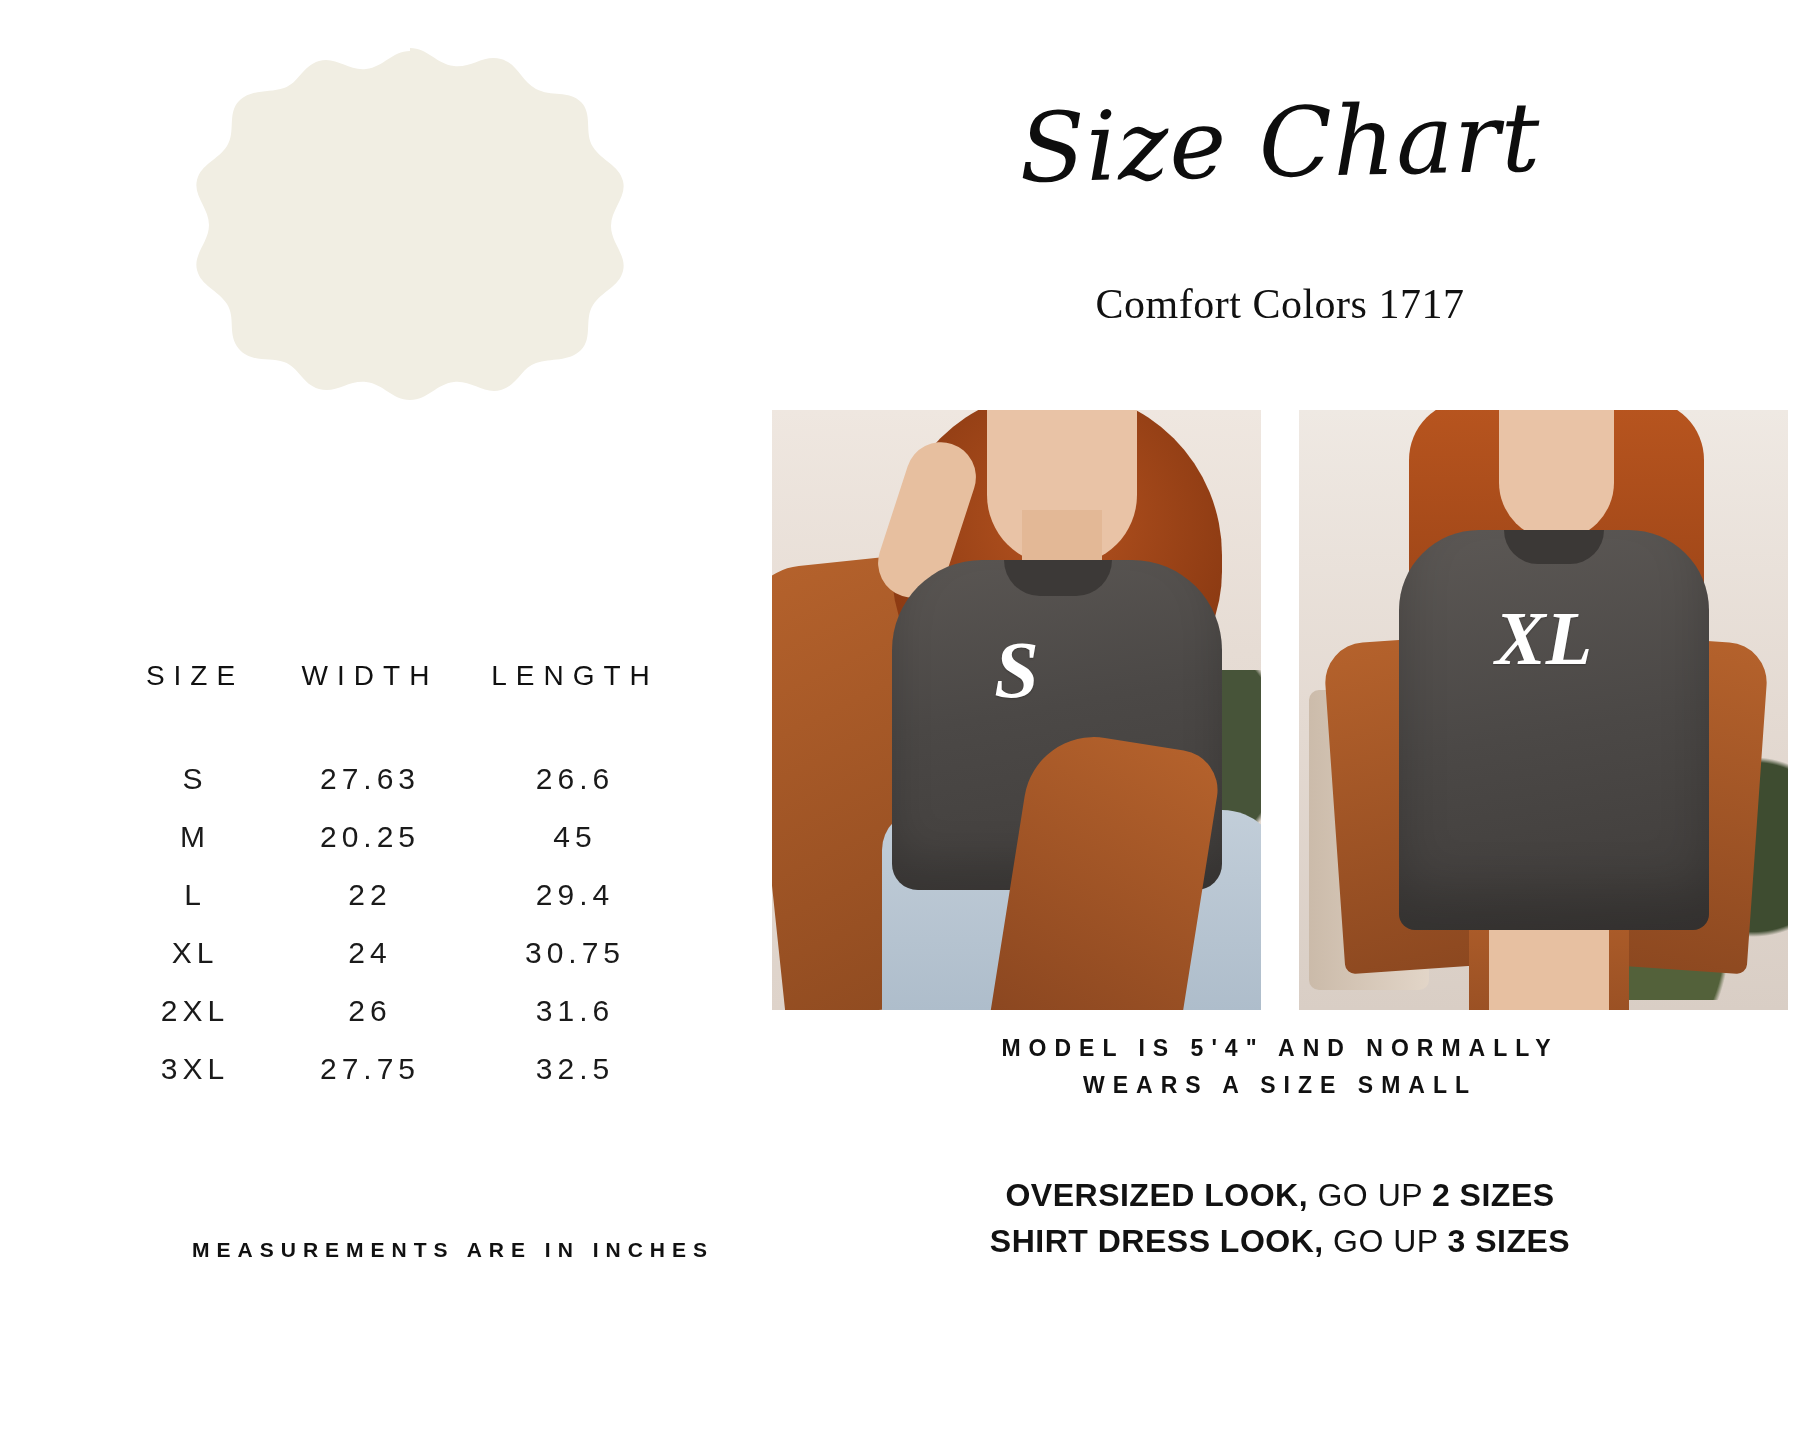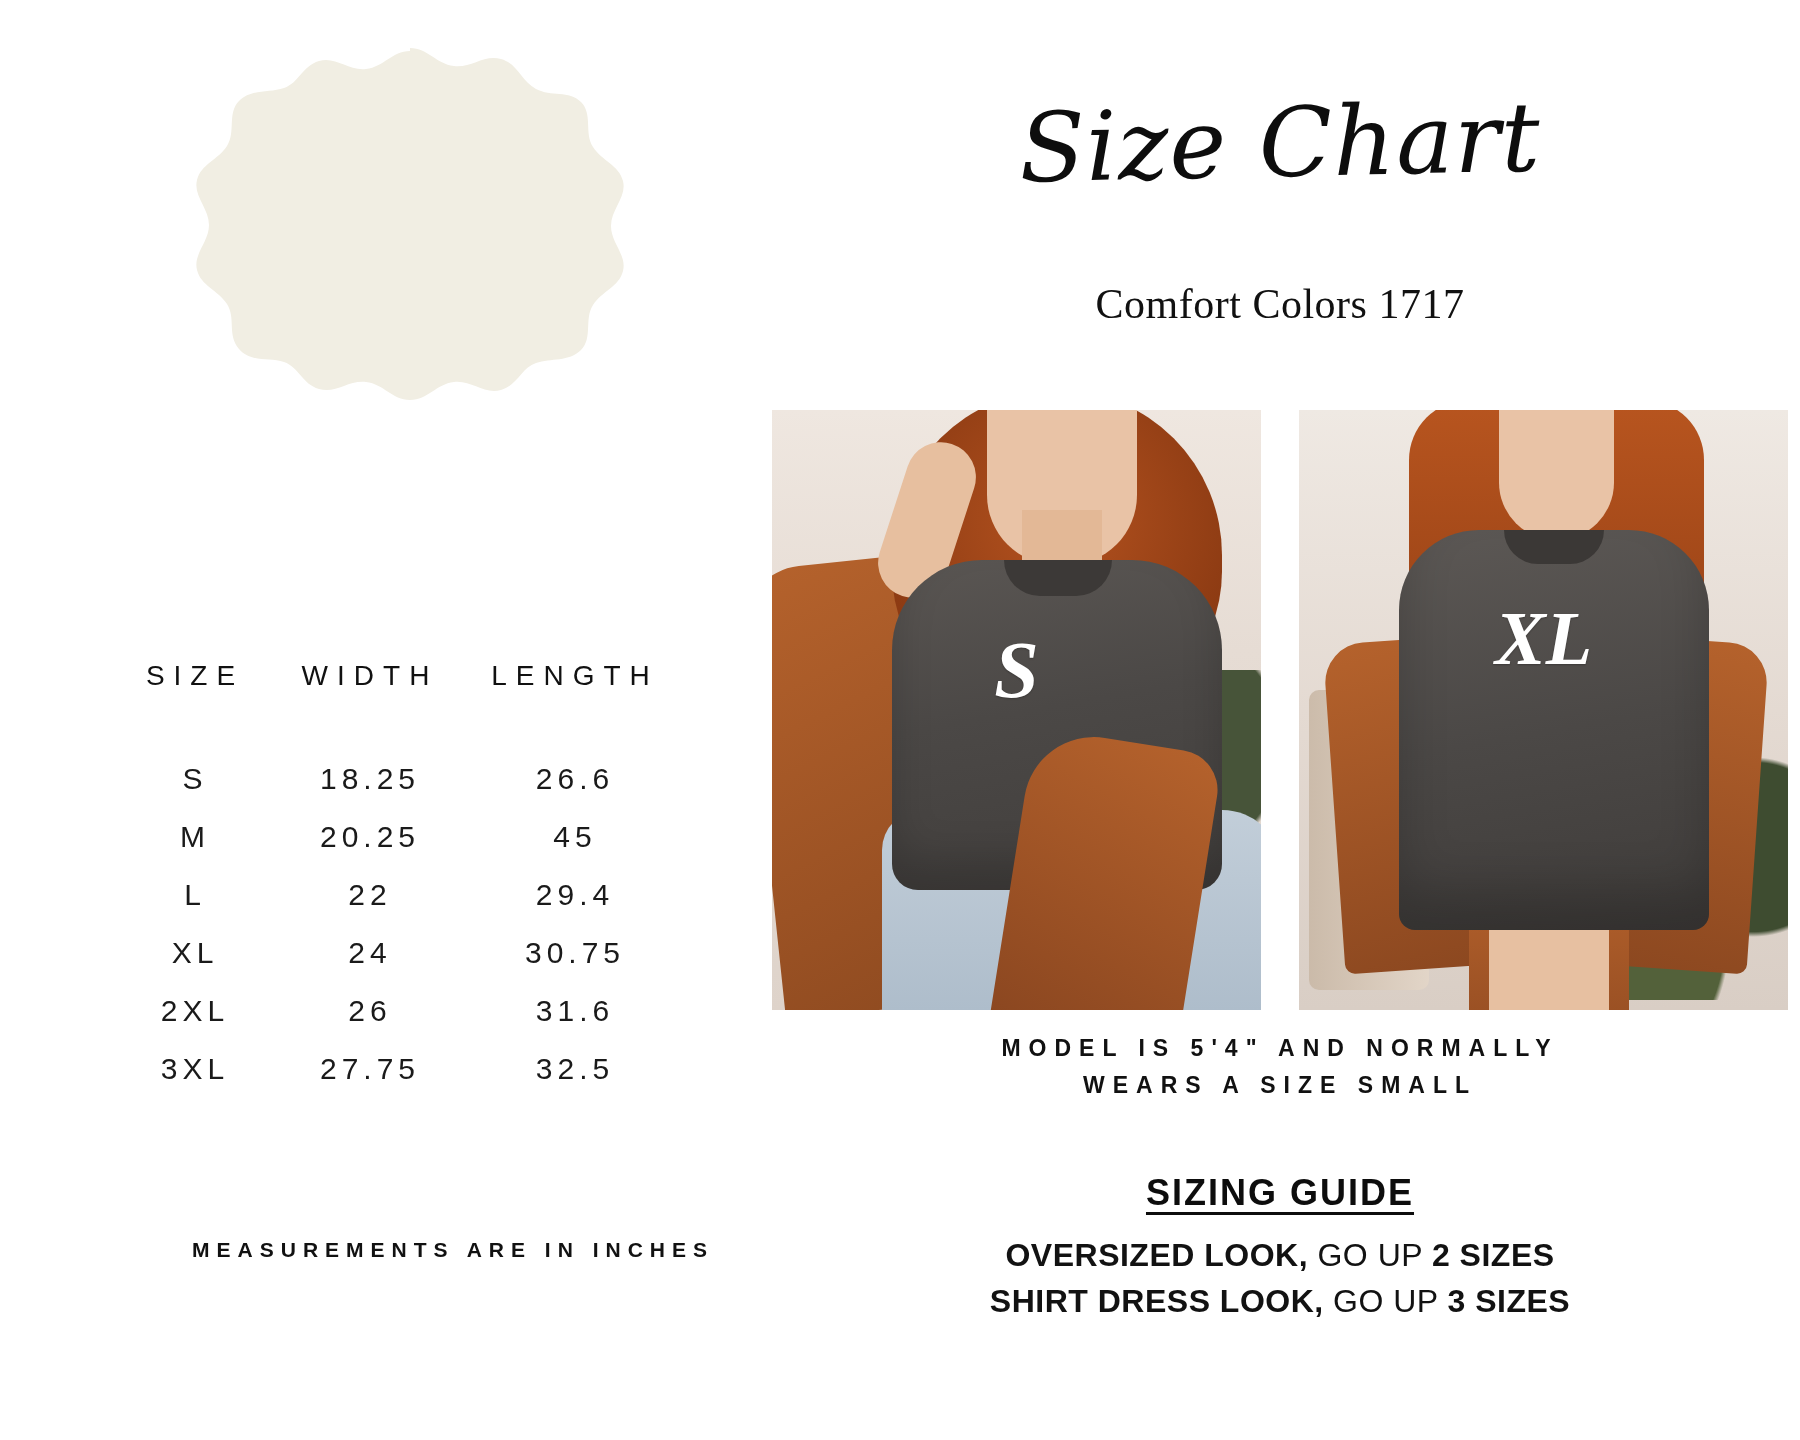--- a/index.html
+++ b/index.html
@@ -367,21 +367,21 @@
         <thead>
           <tr>
             <th class="col-size">SIZE</th>
             <th class="col-width">WIDTH</th>
             <th class="col-length">LENGTH</th>
           </tr>
         </thead>
         <tbody>
           <tr>
             <td>S</td>
-            <td>18.25</td>
+            <td>27.63</td>
             <td>26.6</td>
           </tr>
           <tr>
             <td>M</td>
             <td>20.25</td>
             <td>45</td>
           </tr>
           <tr>
             <td>L</td>
             <td>22</td>
@@ -448,21 +448,20 @@
         <div class="size-letter p2-letter">XL</div>
       </div>
     </div>
 
     <div class="model-note">
       <div>MODEL IS 5'4" AND NORMALLY</div>
       <div>WEARS A SIZE SMALL</div>
     </div>
 
     <div class="guide-block">
-      <div class="guide-title">SIZING GUIDE</div>
 
       <div class="guide-line">
         <span class="lead">OVERSIZED LOOK,</span><span> GO UP </span><b>2 SIZES</b>
       </div>
       <div class="guide-line">
         <span class="lead">SHIRT DRESS LOOK,</span><span> GO UP </span><b>3 SIZES</b>
       </div>
     </div>
 
   </div>

